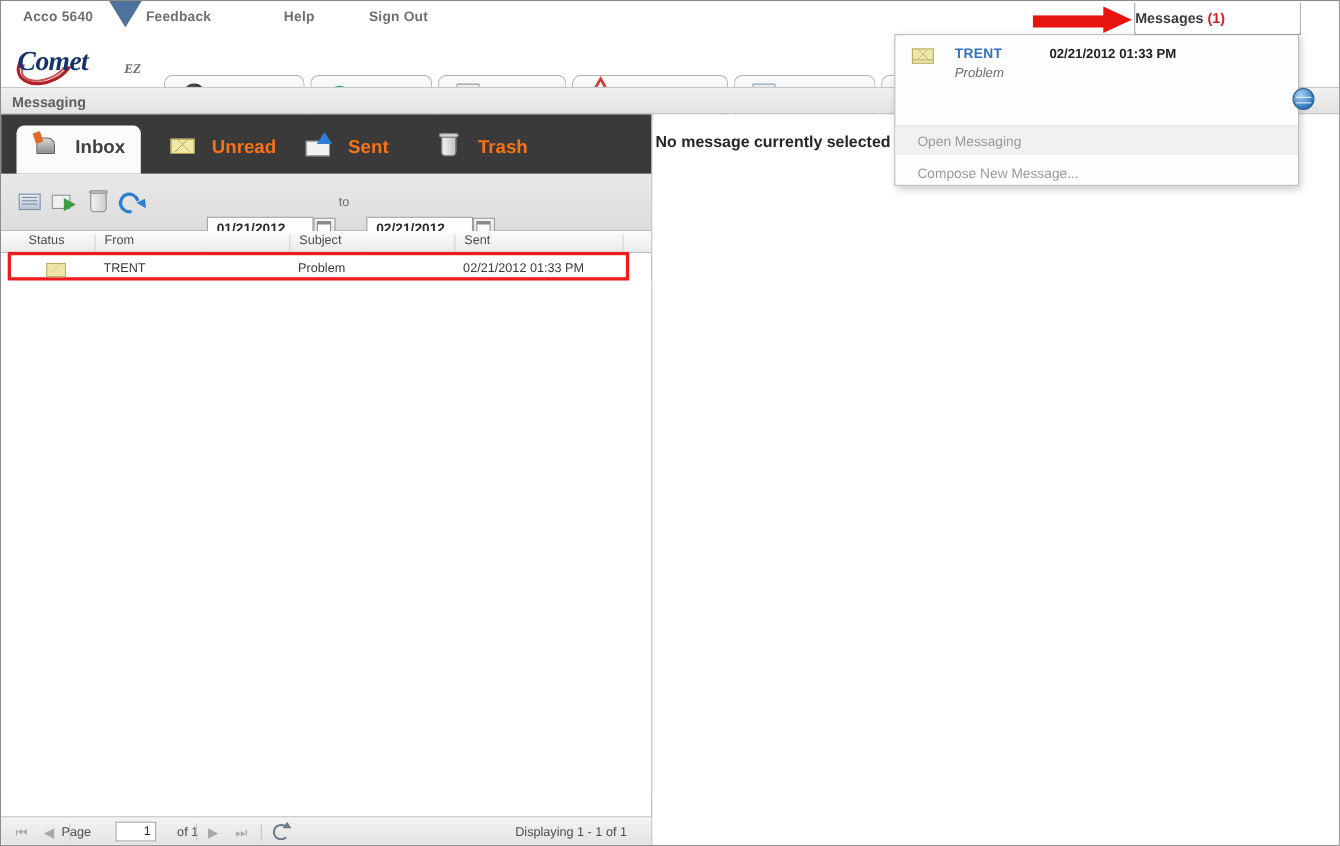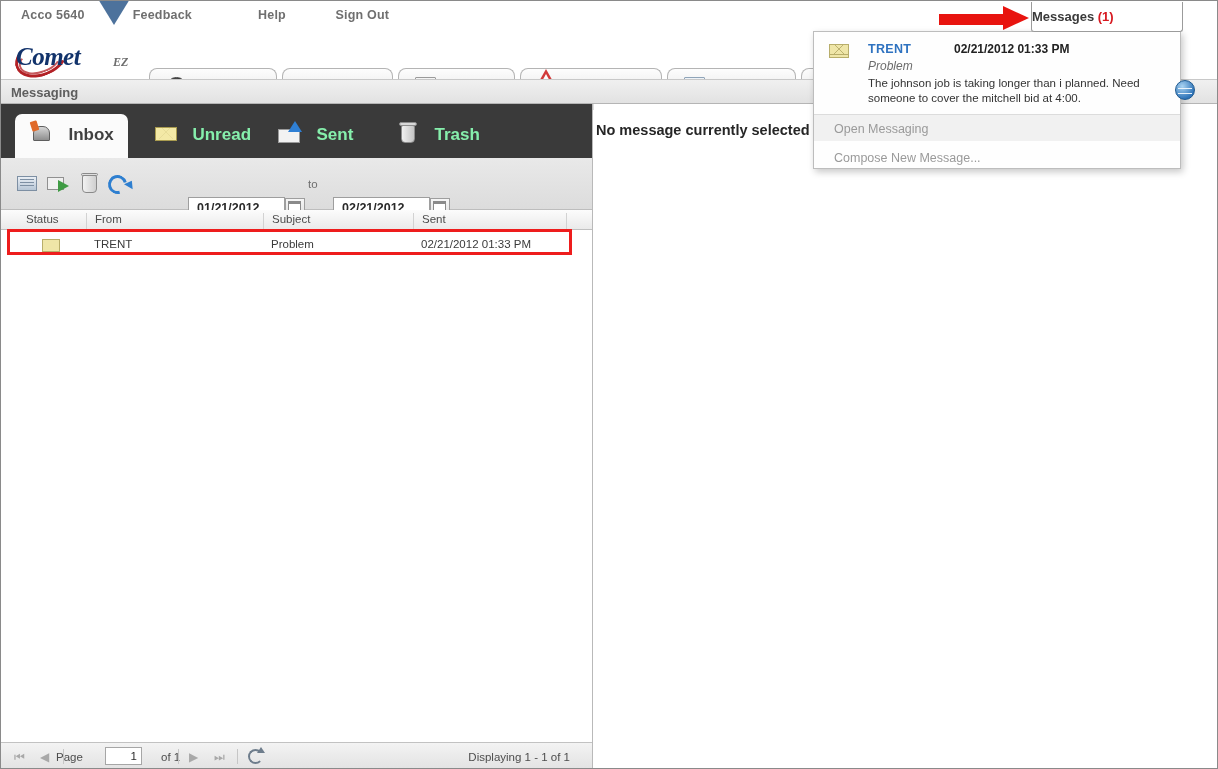--- a/index.html
+++ b/index.html
@@ -132,21 +132,21 @@
   .crumb .t{position:absolute;left:10px;top:5px;font-size:13px;font-weight:bold;
          color:#5e5e5e;}
 
   
   .leftpanel{position:absolute;left:0;top:103px;width:592px;height:666px;
              background:#fff;border-right:1px solid #b9b9b9;box-sizing:border-box;}
 
   .darkbar{position:absolute;left:0;top:0;width:591px;height:54px;background:#3a3a3a;}
   .ftab{position:absolute;top:10px;height:44px;padding:0 14px;box-sizing:border-box;
         line-height:40px;white-space:nowrap;cursor:pointer;}
-  .ftab .lbl{font-size:17px;font-weight:bold;color:#86efac;vertical-align:middle;}
+  .ftab .lbl{font-size:17px;font-weight:bold;color:#f97316;vertical-align:middle;}
   .ftab.active{background:#fbfbfb;border-radius:7px 7px 0 0;}
   .ftab.active .lbl{color:#404040;}
   .ftab .fic{display:inline-block;width:26px;height:26px;vertical-align:-7px;
              margin-right:9px;position:relative;}
 
   .fi-inbox:before{content:"";position:absolute;left:4px;top:6px;width:17px;height:15px;
         background:linear-gradient(#d6d6d6,#8e8e8e);border:1px solid #5e5e5e;
         border-radius:7px 7px 1px 1px;box-sizing:border-box;}
   .fi-inbox:after{content:"";position:absolute;left:2px;top:1px;width:7px;height:10px;
         background:#e06a2a;transform:rotate(-18deg);border-radius:1px;}
@@ -418,21 +418,20 @@
   </div>
 
   <div class="globe"></div>
 
   <div class="msgpop">
     <div class="mp-item">
       <span class="mp-env"></span>
       <span class="mp-from">TRENT</span>
       <span class="mp-date">02/21/2012 01:33 PM</span>
       <span class="mp-subj">Problem</span>
-      <span class="mp-body">The johnson job is taking longer than i planned. Need someone to cover the mitchell bid at 4:00.</span>
     </div>
     <div class="mp-actbg"></div>
     <div class="mp-sep"></div>
     <div class="mp-act mp-act1">Open Messaging</div>
     <div class="mp-act mp-act2">Compose New Message...</div>
   </div>
 
 </div>
 
 </body></html>

